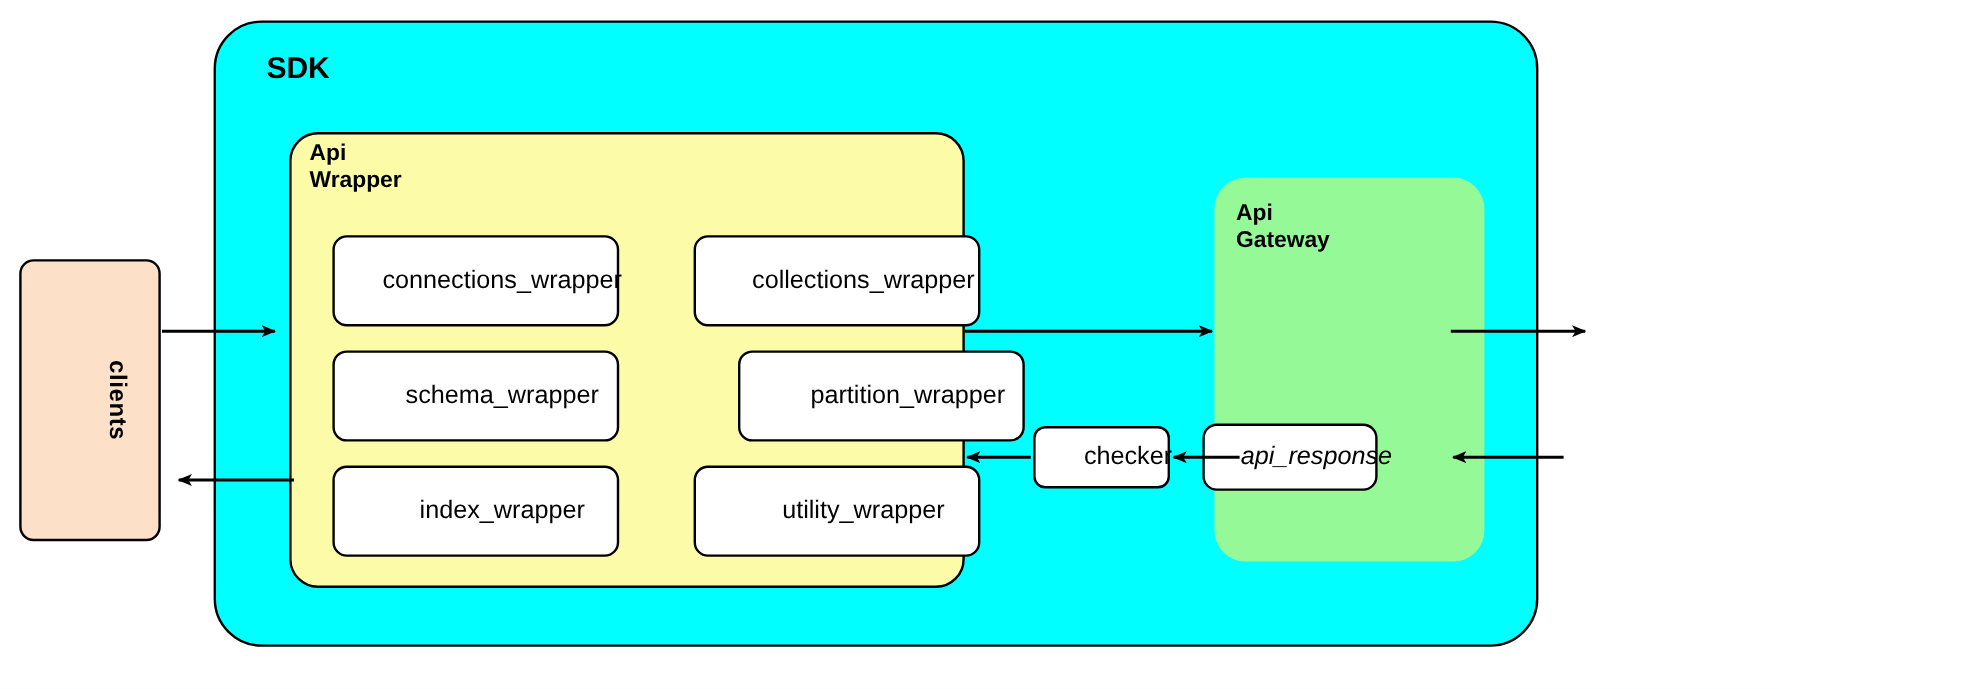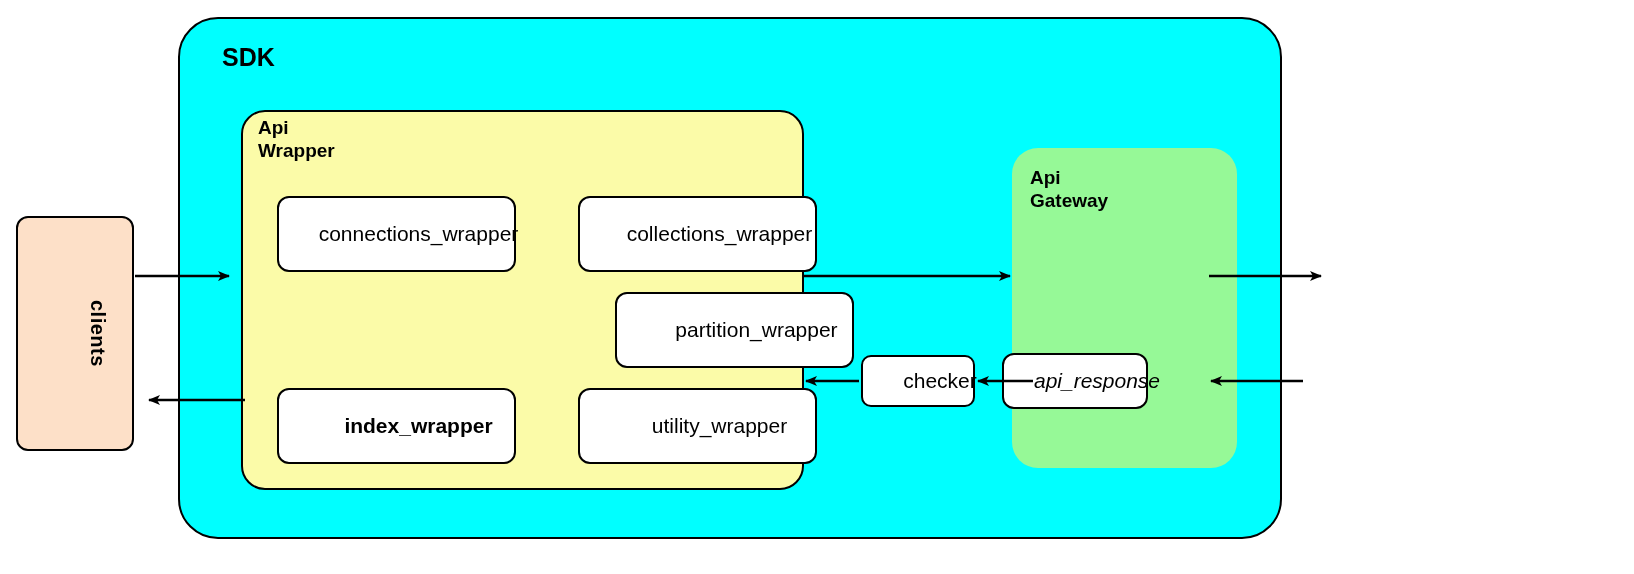--- a/index.html
+++ b/index.html
@@ -178,24 +178,27 @@
   <div class="box wrapper-container"></div>
   <div class="wrapper-label">Api
 Wrapper</div>
 
   <div class="box module" style="left:277px; top:196px; width:239px; height:76px;">
     <span>connections_wrapper</span>
   </div>
   <div class="box module" style="left:578px; top:196px; width:239px; height:76px;">
     <span>collections_wrapper</span>
   </div>
+  <div class="box module" style="left:277px; top:292px; width:239px; height:76px;">
+    <span>schema_wrapper</span>
+  </div>
   <div class="box module" style="left:578px; top:292px; width:239px; height:76px;margin-left:37px;">
     <span>partition_wrapper</span>
   </div>
-  <div class="box module" style="left:277px; top:388px; width:239px; height:76px;font-weight:bold;">
+  <div class="box module" style="left:277px; top:388px; width:239px; height:76px;">
     <span>index_wrapper</span>
   </div>
   <div class="box module" style="left:578px; top:388px; width:239px; height:76px;">
     <span>utility_wrapper</span>
   </div>
 
   <div class="box gateway-container"></div>
   <div class="gateway-label">Api
 Gateway</div>
 

